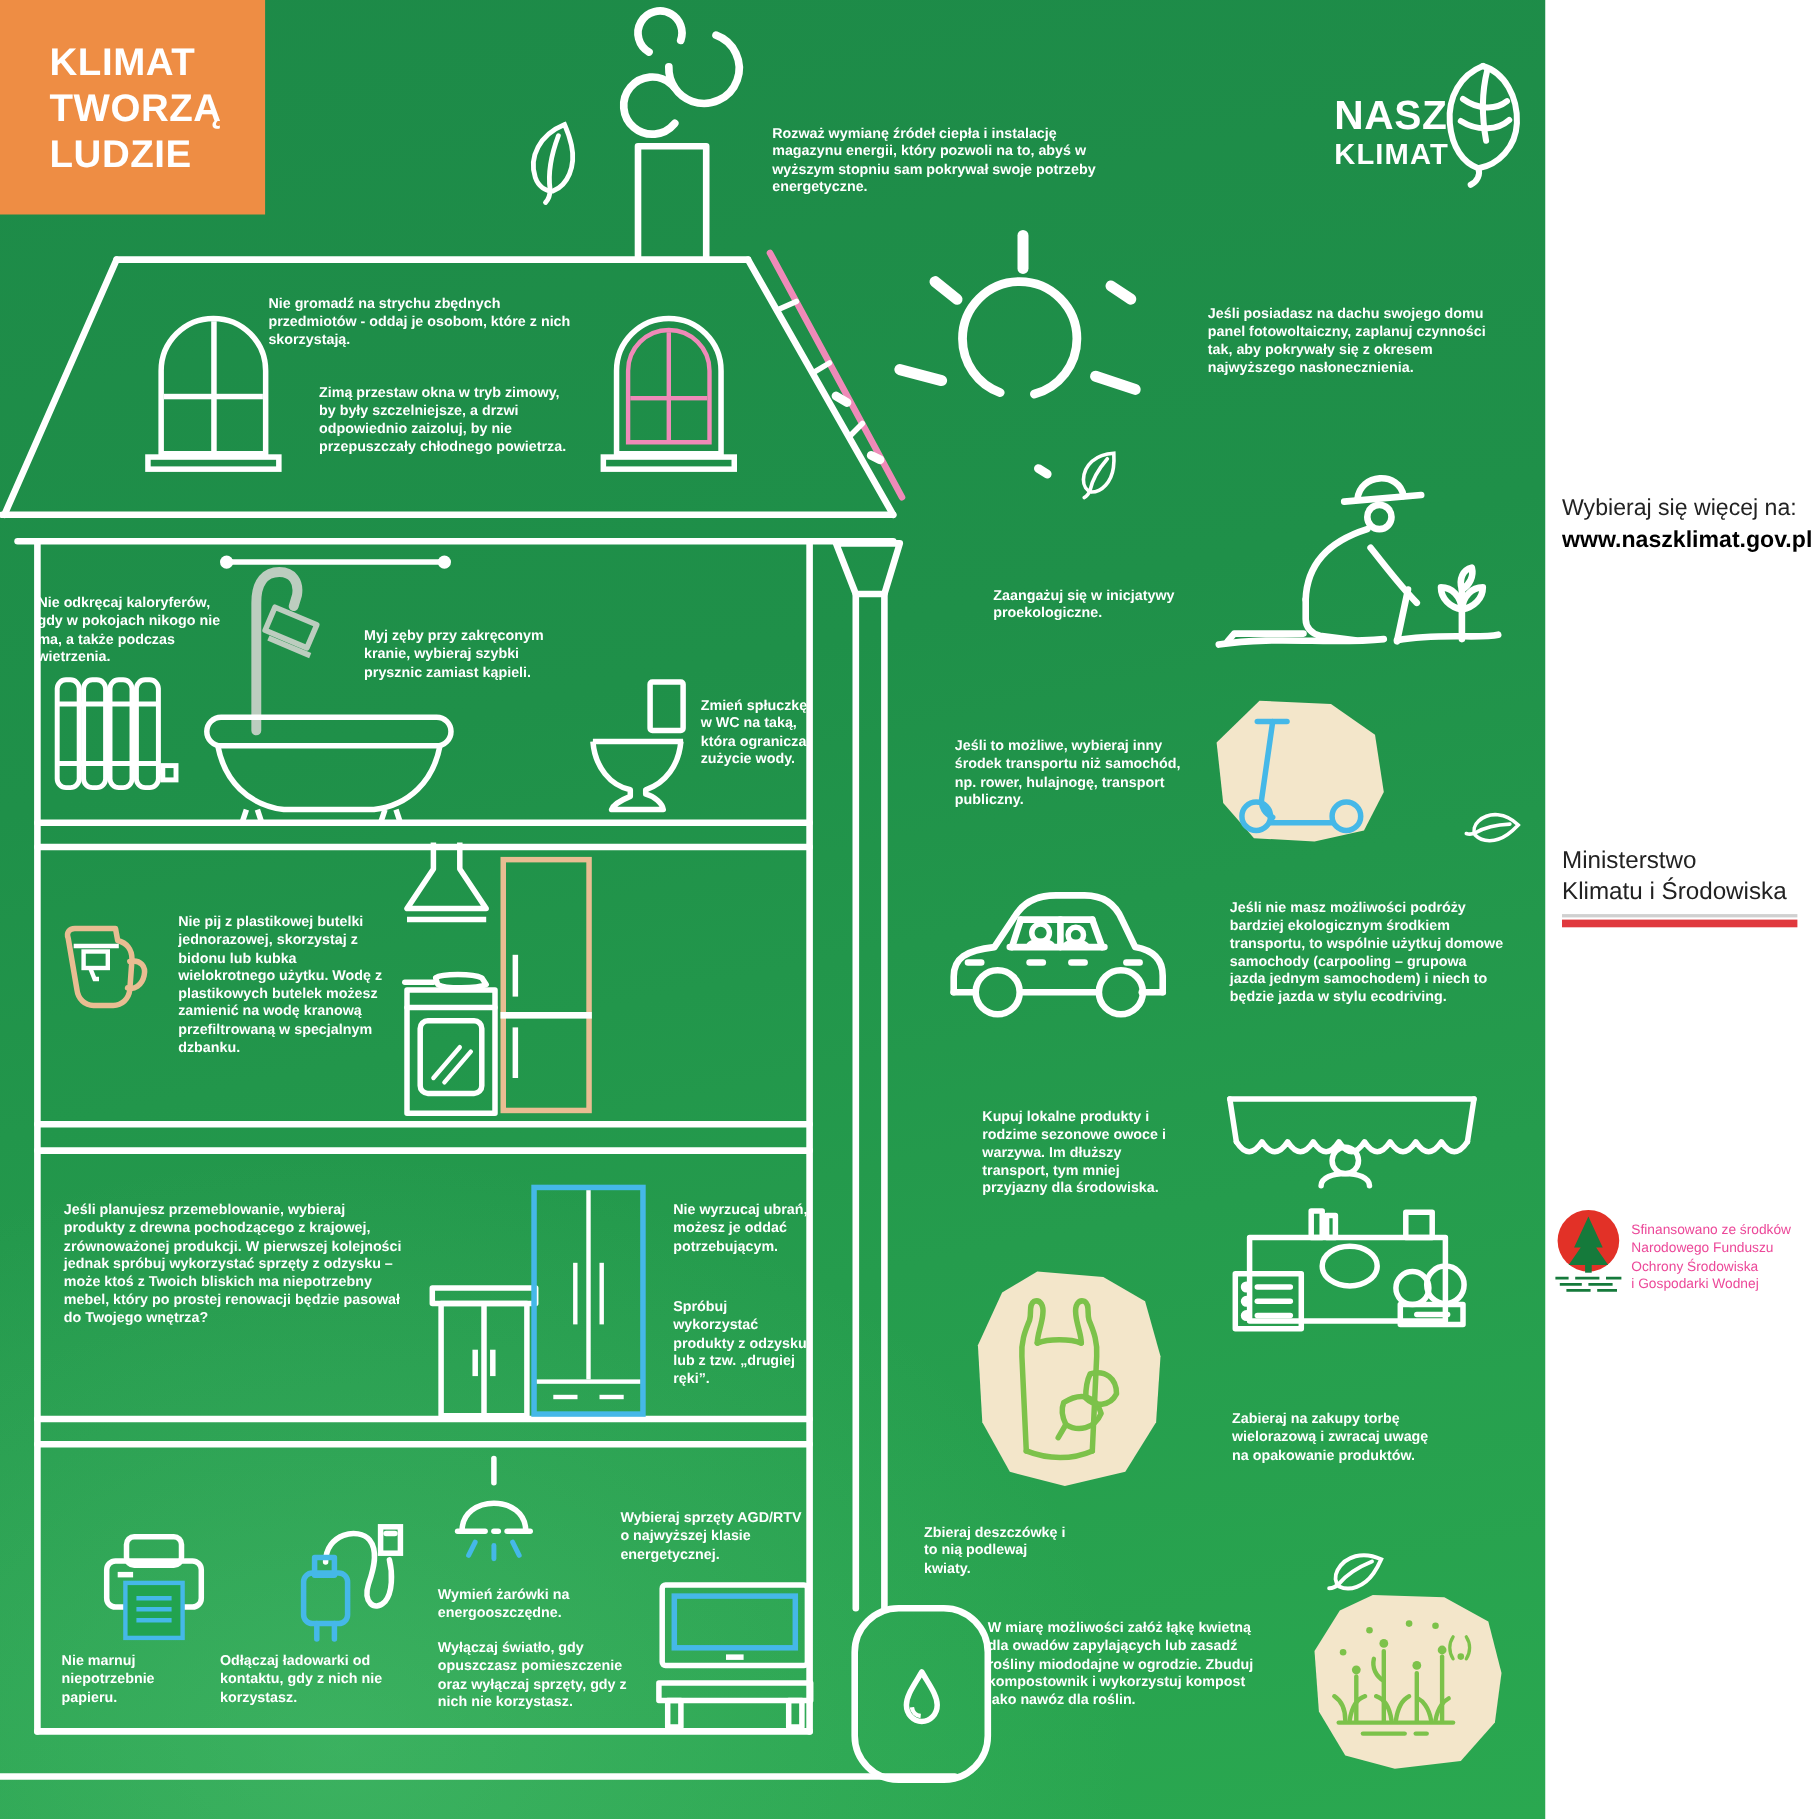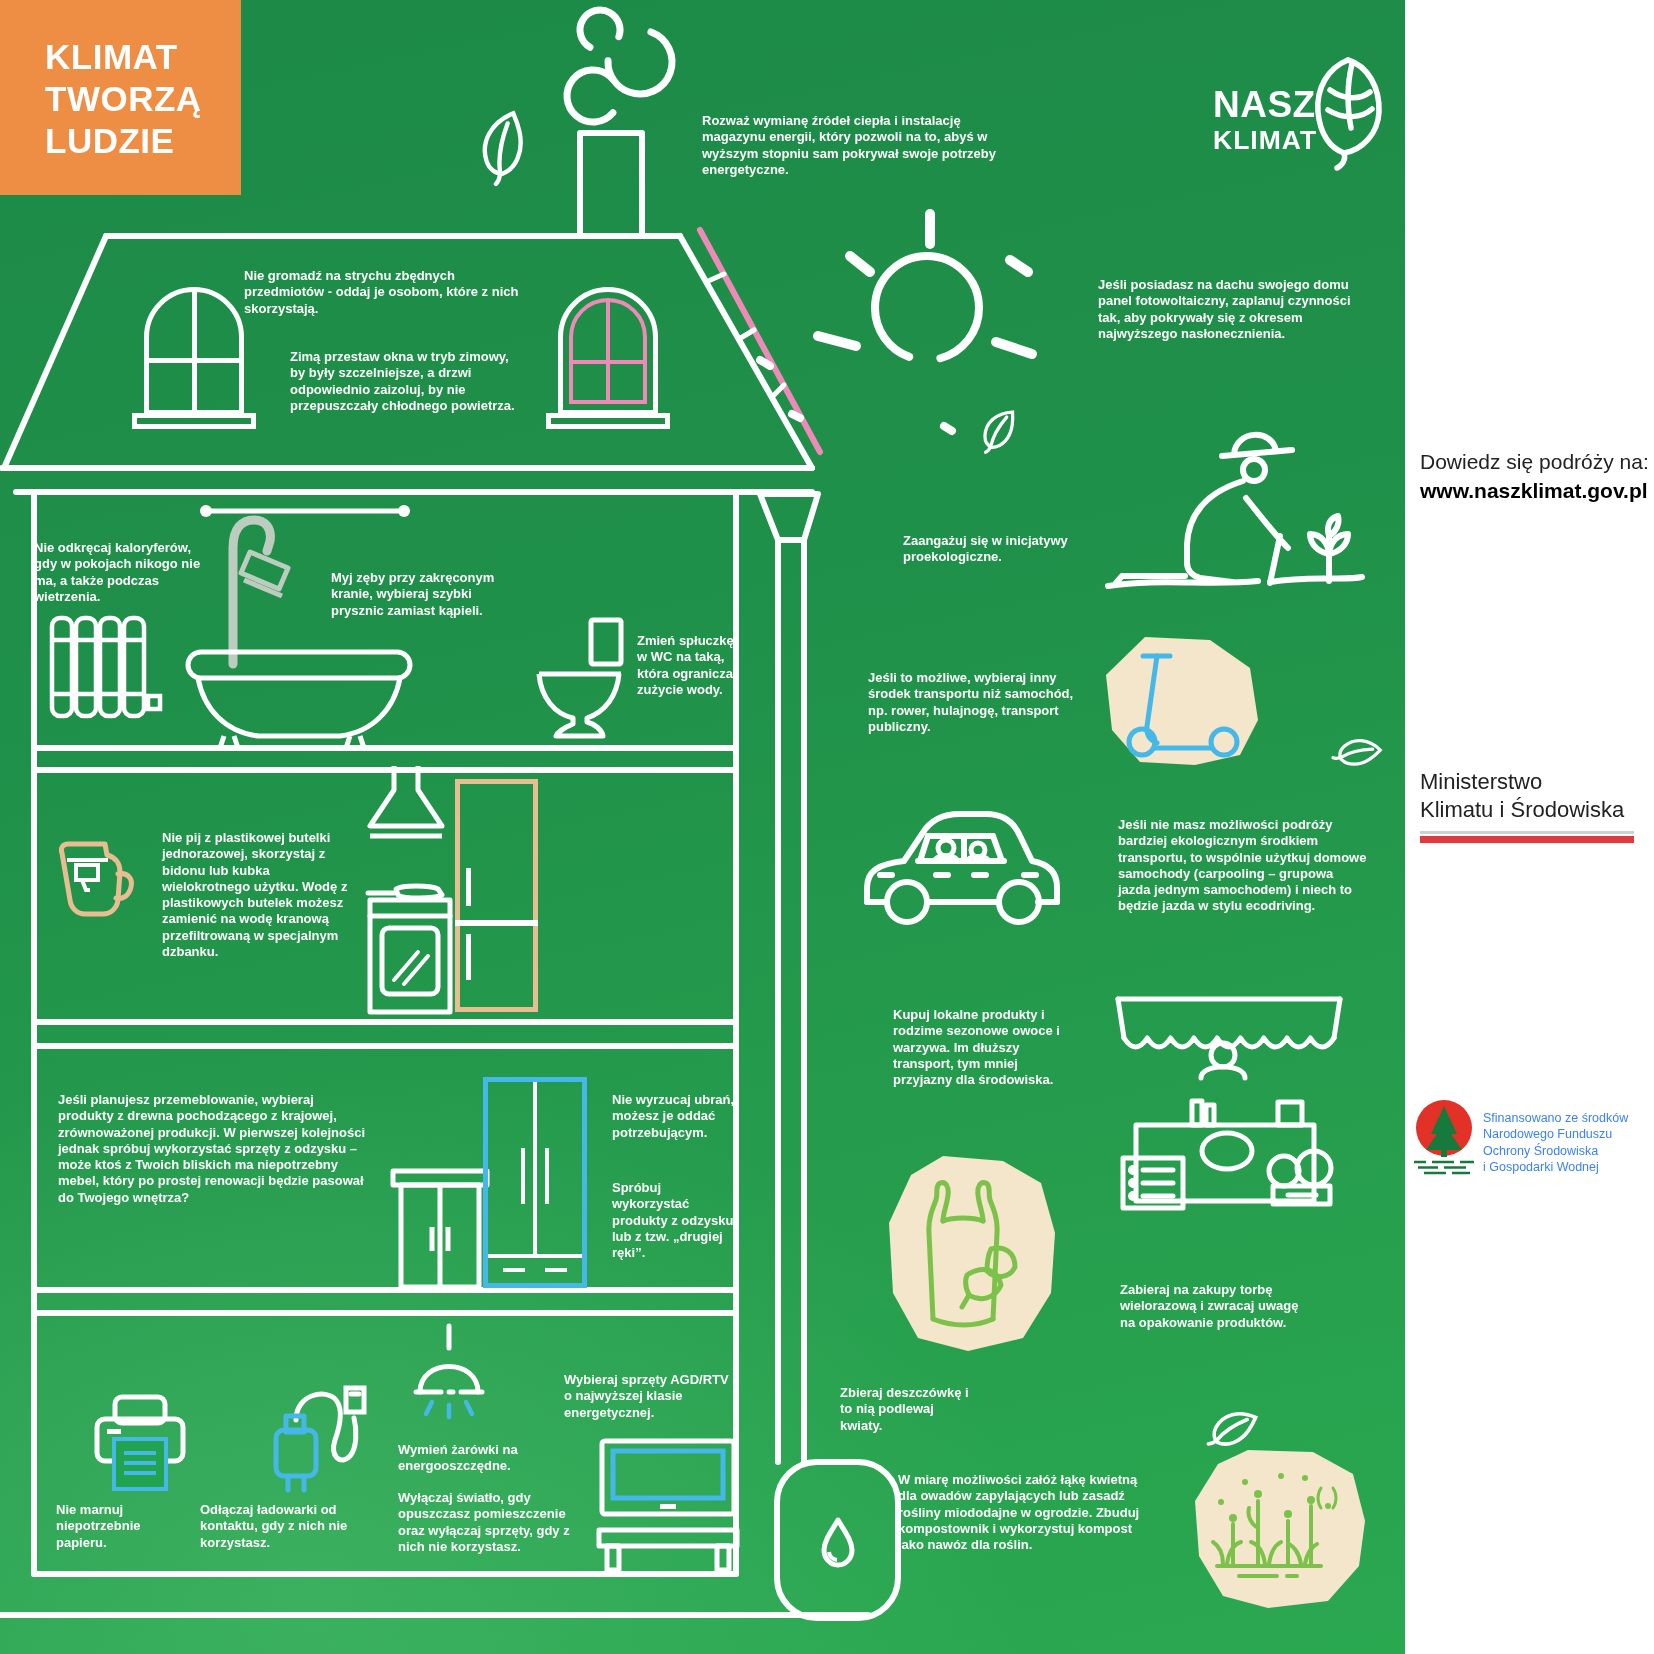--- a/index.html
+++ b/index.html
@@ -16,21 +16,21 @@
   .ta-r{text-align:left;}
   .brand{position:absolute;left:1213px;top:86px;color:#fff;font-weight:700;line-height:1;}
   .brand .t{font-size:37px;letter-spacing:.5px;}
   .brand .b{font-size:26.5px;letter-spacing:1px;margin-top:4px;}
   .sidebar{position:absolute;left:1405px;top:0;width:249px;height:1654px;background:#ffffff;}
   .side-label{position:absolute;left:15px;top:450px;color:#222;font-size:21px;font-weight:400;}
   .side-url{position:absolute;left:15px;top:479px;color:#000000;font-size:21px;font-weight:700;}
   .ministry{position:absolute;left:15px;top:768px;color:#222;font-size:22px;line-height:1.25;font-weight:400;}
   .flag-gray{position:absolute;left:15px;top:831px;width:214px;height:3px;background:#d0d0d0;}
   .flag-red{position:absolute;left:15px;top:836px;width:214px;height:7px;background:#e0393e;}
-  .fund-text{position:absolute;left:78px;top:1110px;color:#3b82f6;font-size:12.5px;line-height:1.3;font-weight:400;}
+  .fund-text{position:absolute;left:78px;top:1110px;color:#ec4899;font-size:12.5px;line-height:1.3;font-weight:400;}
   .win{position:absolute;border:5px solid #fff;border-radius:52px 52px 0 0;box-sizing:border-box;}
   .win .vbar{position:absolute;left:50%;top:0;bottom:0;width:5px;margin-left:-2.5px;background:#fff;}
   .win .hbar{position:absolute;left:0;right:0;top:66px;height:5px;background:#fff;}
   .win-pink{position:absolute;inset:6px;border:4px solid #ef8ab8;border-radius:42px 42px 0 0;}
   .win-pink .vbar{position:absolute;left:50%;top:0;bottom:0;width:4px;margin-left:-2px;background:#ef8ab8;}
   .win-pink .hbar{position:absolute;left:0;right:0;top:58px;height:4px;background:#ef8ab8;}
   .sill{position:absolute;border:5px solid #fff;box-sizing:border-box;height:16px;width:124px;}
   .fridge{position:absolute;left:455px;top:779px;width:83px;height:233px;border:5px solid #e9bd92;box-sizing:border-box;}
   .fridge .div{position:absolute;left:-5px;right:-5px;top:136px;height:6px;background:#fff;}
   .fridge .h1{position:absolute;left:6px;top:84px;width:5px;height:38px;background:#fff;}
@@ -453,21 +453,21 @@
     <div class="tip ta-r" style="left:56px;top:1502px;width:124px;">Nie marnuj niepotrzebnie papieru.</div>
     <div class="tip ta-r" style="left:200px;top:1502px;width:167px;">Odłączaj ładowarki od kontaktu, gdy z nich nie korzystasz.</div>
     <div class="tip" style="left:398px;top:1442px;width:142px;">Wymień żarówki na energooszczędne.</div>
     <div class="tip" style="left:398px;top:1490px;width:172px;">Wyłączaj światło, gdy opuszczasz pomieszczenie oraz wyłączaj sprzęty, gdy z nich nie korzystasz.</div>
     <div class="tip ta-r" style="left:564px;top:1372px;width:167px;">Wybieraj sprzęty AGD/RTV o najwyższej klasie energetycznej.</div>
     <div class="tip" style="left:840px;top:1385px;width:138px;">Zbieraj deszczówkę i to nią podlewaj kwiaty.</div>
     <div class="tip ta-r" style="left:898px;top:1472px;width:260px;">W miarę możliwości załóż łąkę kwietną dla owadów zapylających lub zasadź rośliny miododajne w ogrodzie. Zbuduj kompostownik i wykorzystuj kompost jako nawóz dla roślin.</div>
   </div>
 
   <aside class="sidebar">
-    <div class="side-label">Dowiedz się podróży na:</div>
+    <div class="side-label">Wybieraj się więcej na:</div>
     <a class="side-url" href="#" style="text-decoration:none;">www.naszklimat.gov.pl</a>
     <div class="ministry">
       <div>Ministerstwo</div>
       <div>Klimatu i Środowiska</div>
     </div>
     <div class="flag-gray"></div>
     <div class="flag-red"></div>
     <svg class="abs" style="left:5px;top:1098px;" width="70" height="82" viewBox="0 0 70 82">
       <circle cx="34" cy="30" r="28" fill="#e23127"></circle>
       <polygon points="34,8 21,36 27,36 16,52 52,52 41,36 47,36" fill="#157a3b"></polygon>

